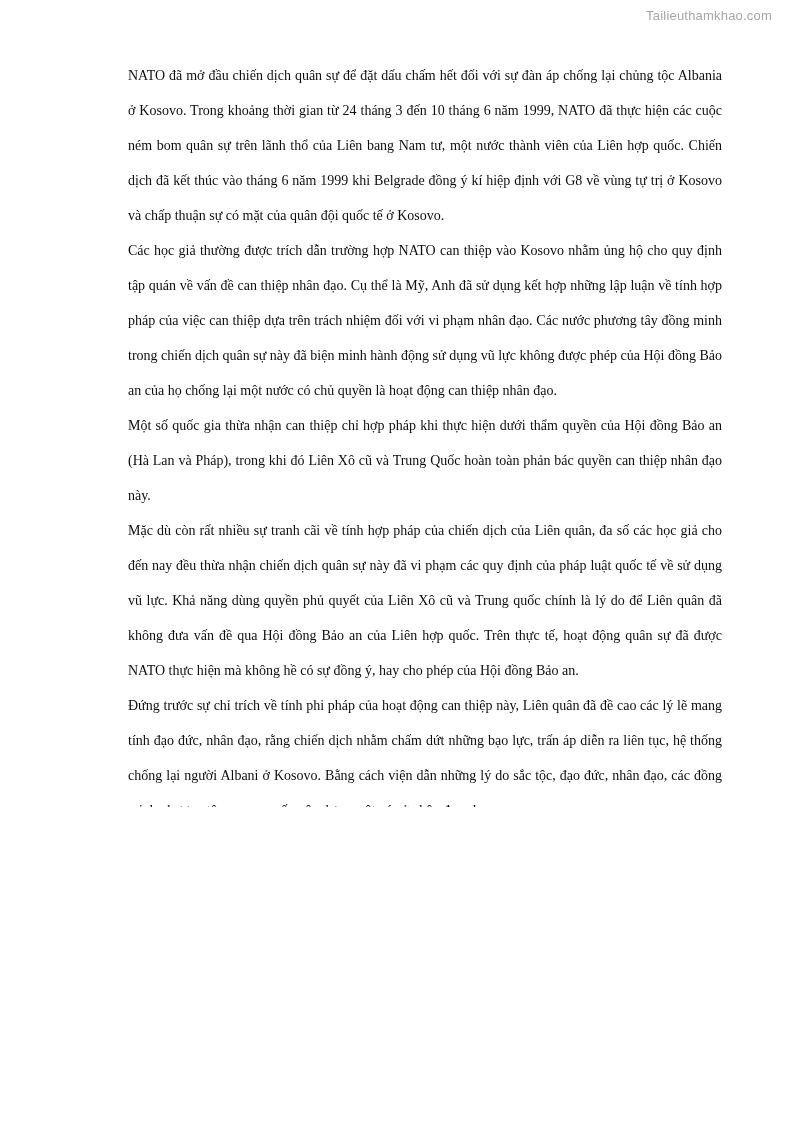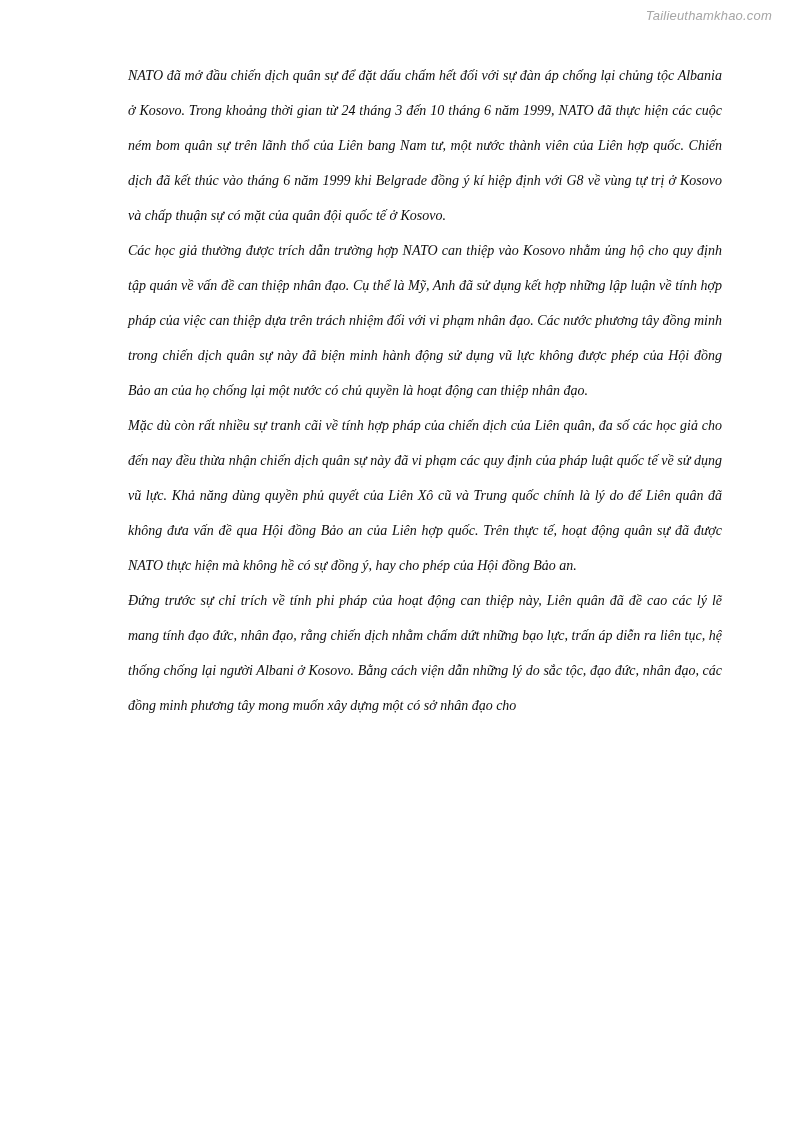--- a/index.html
+++ b/index.html
@@ -9,21 +9,20 @@
     background: #ffffff;
   }
 
   .page {
     position: relative;
     width: 794px;
     height: 807px;
     background: #ffffff;
     overflow: hidden;
     box-sizing: border-box;
-    font-style: italic;
   }
 
   .watermark {
     position: absolute;
     top: 8px;
     right: 22px;
     font-family: "Liberation Sans", sans-serif;
     font-size: 13px;
     letter-spacing: 0.2px;
     color: #a6a6a6;
@@ -71,19 +70,20 @@
 </head>
 <body>
 
 <div class="page">
 
   <div class="watermark">Tailieuthamkhao.com</div>
 
   <div class="body-text">
     <p>NATO đã mở đầu chiến dịch quân sự để đặt dấu chấm hết đối với sự đàn áp chống lại chủng tộc Albania ở Kosovo. Trong khoảng thời gian từ 24 tháng 3 đến 10 tháng 6 năm 1999, NATO đã thực hiện các cuộc ném bom quân sự trên lãnh thổ của Liên bang Nam tư, một nước thành viên của Liên hợp quốc. Chiến dịch đã kết thúc vào tháng 6 năm 1999 khi Belgrade đồng ý kí hiệp định với G8 về vùng tự trị ở Kosovo và chấp thuận sự có mặt của quân đội quốc tế ở Kosovo.</p>
     <p>Các học giả thường được trích dẫn trường hợp NATO can thiệp vào Kosovo nhằm ủng hộ cho quy định tập quán về vấn đề can thiệp nhân đạo. Cụ thể là Mỹ, Anh đã sử dụng kết hợp những lập luận về tính hợp pháp của việc can thiệp dựa trên  trách nhiệm đối với vi phạm nhân đạo. Các nước phương tây đồng minh trong chiến dịch quân sự này đã biện minh hành động sử dụng vũ lực không được phép của Hội đồng Bảo an của họ chống lại một nước có chủ quyền là hoạt động can thiệp nhân đạo.</p>
+    <p>Một số quốc gia thừa nhận can thiệp chỉ hợp pháp khi thực hiện dưới thẩm quyền của Hội đồng Bảo an (Hà Lan và Pháp), trong khi đó Liên Xô cũ và Trung Quốc hoàn toàn phản bác quyền  can thiệp nhân đạo này.</p>
     <p>Mặc dù còn rất nhiều sự tranh cãi về tính hợp pháp của chiến dịch của Liên quân, đa số các học giả cho đến nay đều thừa nhận chiến dịch quân sự này đã vi phạm các quy định của pháp luật quốc tế về sử dụng vũ lực. Khả năng dùng quyền phủ quyết của Liên Xô cũ và Trung quốc chính là lý do để Liên quân đã không đưa vấn đề qua Hội đồng Bảo an của Liên hợp quốc. Trên thực tế, hoạt động quân sự đã được NATO thực hiện mà không hề có sự đồng ý, hay cho phép của Hội đồng Bảo an.</p>
     <p>Đứng trước sự chỉ trích về tính phi pháp của hoạt động can thiệp này, Liên quân đã đề cao các lý lẽ mang tính đạo đức, nhân đạo, rằng chiến dịch nhằm chấm dứt những bạo lực, trấn áp diễn ra liên tục, hệ thống chống lại người Albani ở Kosovo. Bằng cách viện dẫn những lý do sắc tộc, đạo đức, nhân đạo, các đồng minh phương tây mong muốn xây dựng một có sở nhân đạo cho</p>
   </div>
 
   <div class="page-number">52</div>
 
 </div>
 
 </body></html>

